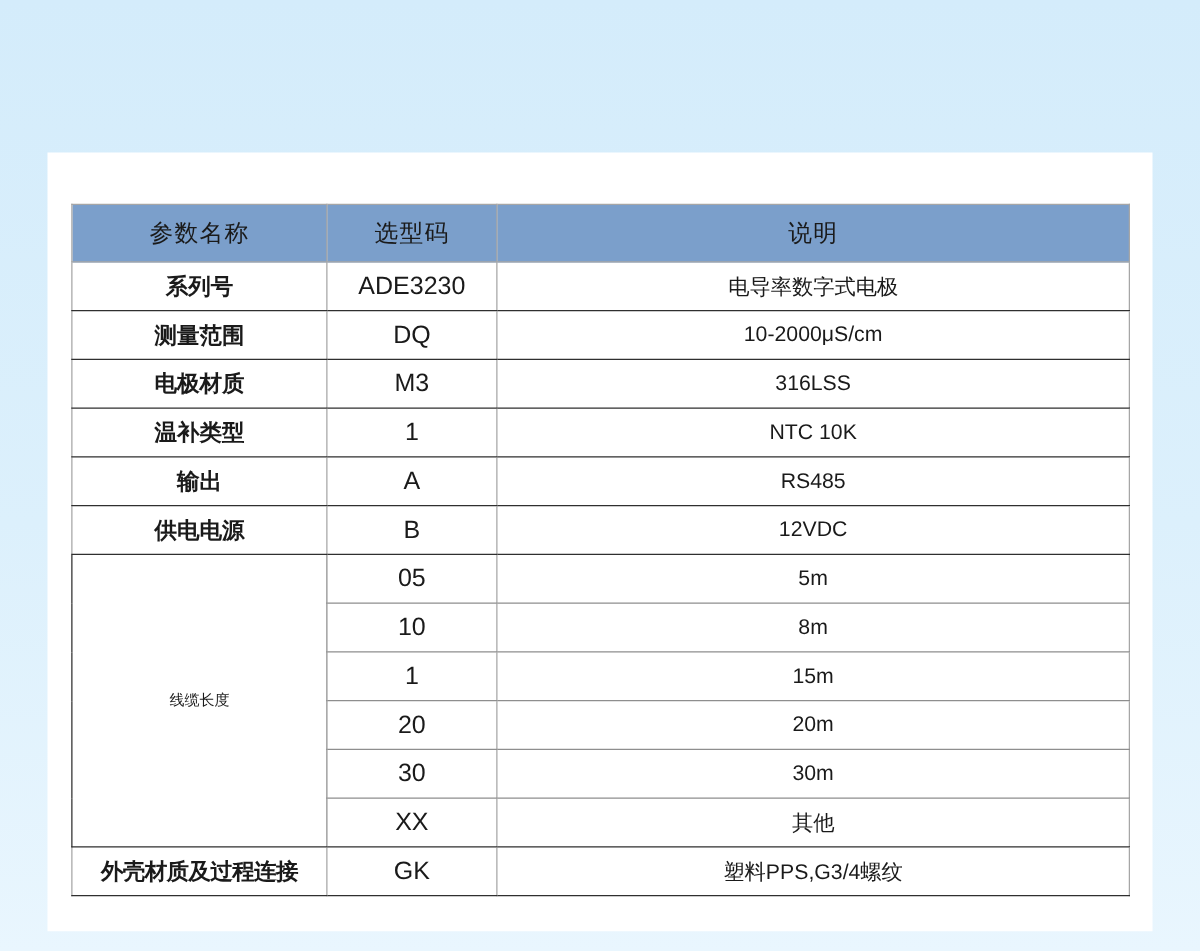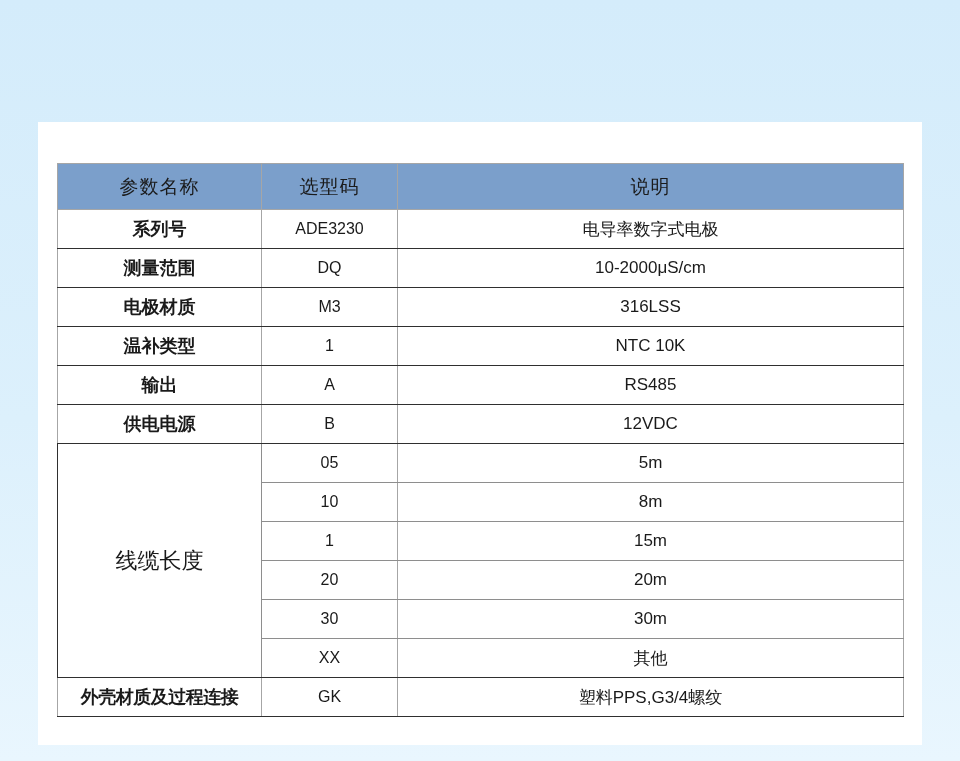--- a/index.html
+++ b/index.html
@@ -93,30 +93,30 @@
   
   tbody td {
     height: 38px;
     font-size: 18px;
   }
   tbody tr.major > td {
     border-top: 1px solid #2f2f2f;
     border-bottom: 1px solid #2f2f2f;
   }
   tbody td.name-cell   { font-size: 18px; font-weight: bold; }
-  tbody td.code-cell   { font-size: 16px; }
+  tbody td.code-cell   { font-size: 20px; }
   tbody td.desc-cell   { font-size: 17px; }
 
   
   td.span-name {
     border-top: 1px solid #2f2f2f;
     border-bottom: 1px solid #2f2f2f;
     border-left: 1px solid #2f2f2f;
     border-right: 1px solid #8e8e8e;
-    font-size: 22px;
+    font-size: 12px;
   }
   tr.sub > td.code-cell,
   tr.sub > td.desc-cell {
     border-top: 1px solid #8e8e8e;
     border-bottom: 1px solid #8e8e8e;
   }
   tr.sub-first > td.code-cell,
   tr.sub-first > td.desc-cell {
     border-top: 1px solid #2f2f2f;
   }

